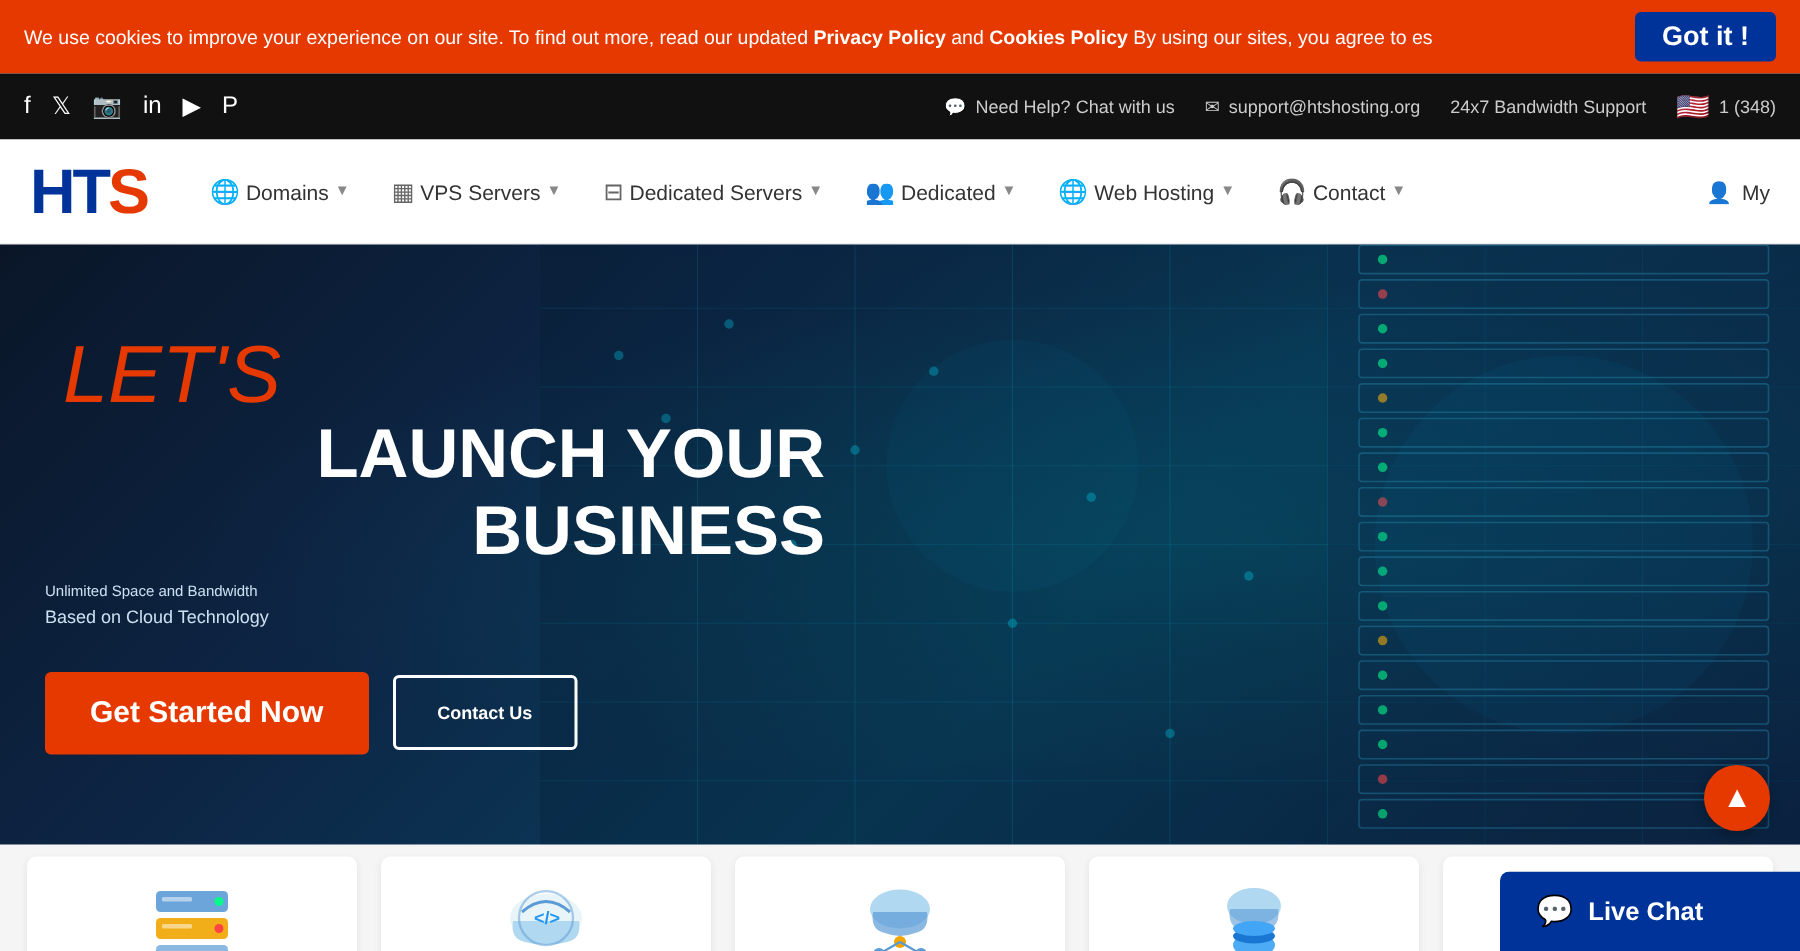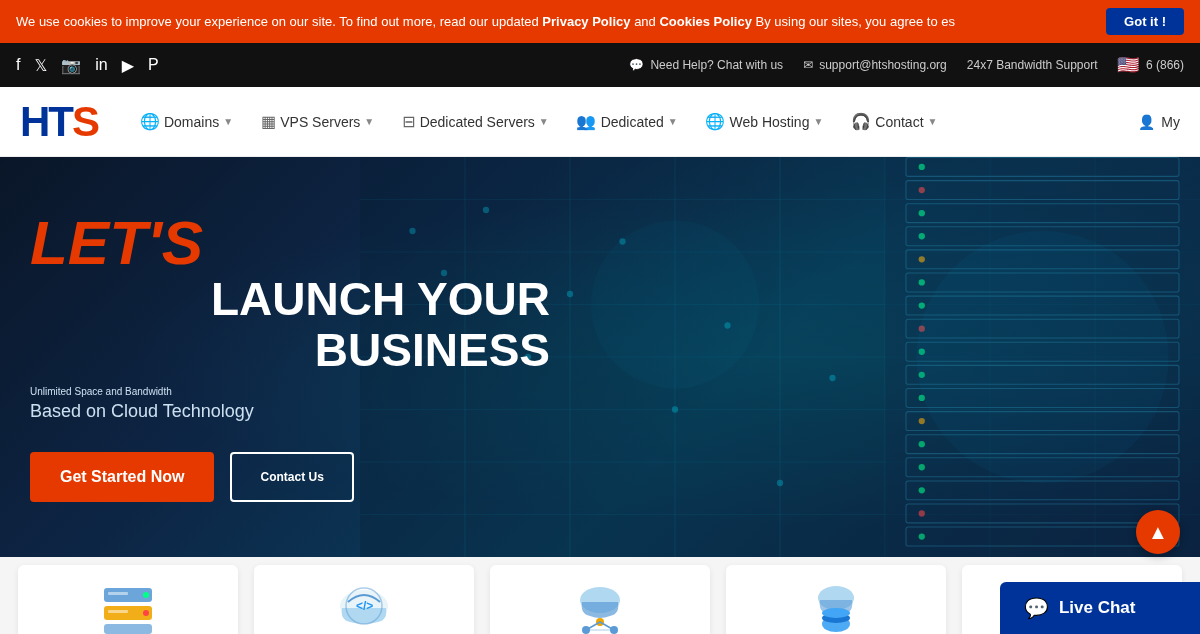--- a/index.html
+++ b/index.html
@@ -19,21 +19,21 @@
     .cookie-banner-text { flex: 1; }
     .cookie-banner-text a { color: white; font-weight: bold; text-decoration: none; }
     .cookie-btn {
       background: #003399;
       color: white;
       border: none;
       padding: 6px 18px;
       border-radius: 4px;
       cursor: pointer;
       font-weight: bold;
-      font-size: 13px;
+      font-size: 18px;
       white-space: nowrap;
       margin-left: 12px;
     }
 
     
     .topbar {
       background: #111;
       color: white;
       display: flex;
       align-items: center;
@@ -110,25 +110,26 @@
       height: 100%;
       opacity: 0.7;
     }
     .hero-content {
       position: relative;
       z-index: 2;
       padding: 40px 30px;
       max-width: 580px;
     }
     .hero-lets {
-      font-size: 62px;
-      font-weight: 700;
+      font-size: 54px;
+      font-weight: 400;
       color: #e63900;
       line-height: 1;
       font-style: italic;
+      margin-left: 12px;
     }
     .hero-launch {
       font-size: 46px;
       font-weight: 900;
       color: white;
       line-height: 1.1;
       text-transform: uppercase;
       margin-bottom: 10px;
       text-align: right;
     }
@@ -143,28 +144,28 @@
     .cursor {
       display: inline-block;
       width: 2px;
       height: 20px;
       background: #aad4f5;
       margin-left: 2px;
       animation: blink 1s infinite;
     }
     @keyframes blink { 0%,100%{opacity:1} 50%{opacity:0} }
     .hero-sub { color: #cce0f0; font-size: 10px; margin-bottom: 4px; }
-    .hero-sub2 { color: #cce0f0; font-size: 18px; margin-bottom: 30px; }
+    .hero-sub2 { color: #cce0f0; font-size: 12px; margin-bottom: 30px; }
     .hero-buttons { display: flex; gap: 16px; align-items: center; }
     .btn-started {
       background: #e63900;
       color: white;
       border: 2px solid #e63900;
       padding: 14px 28px;
-      font-size: 16px;
+      font-size: 20px;
       font-weight: 700;
       border-radius: 4px;
       cursor: pointer;
       white-space: nowrap;
     }
     .btn-contact {
       background: transparent;
       color: white;
       border: 2px solid white;
       padding: 16px 28px;
@@ -275,21 +276,21 @@
     </div>
     <div class="topbar-item">
       <span>✉</span>
       <span>support@htshosting.org</span>
     </div>
     <div class="topbar-item">
       <span>24x7 Bandwidth Support</span>
     </div>
     <div class="topbar-item">
       <span class="flag">🇺🇸</span>
-      <span>6 (866)</span>
+      <span>1 (348)</span>
     </div>
   </div>
 </div>
 
 <nav class="navbar">
   <div class="logo">
     <span style="color:#003399">H</span><span style="color:#003399">T</span><span style="color:#e63900">S</span>
   </div>
   <div class="nav-menu">
     <div class="nav-item">

